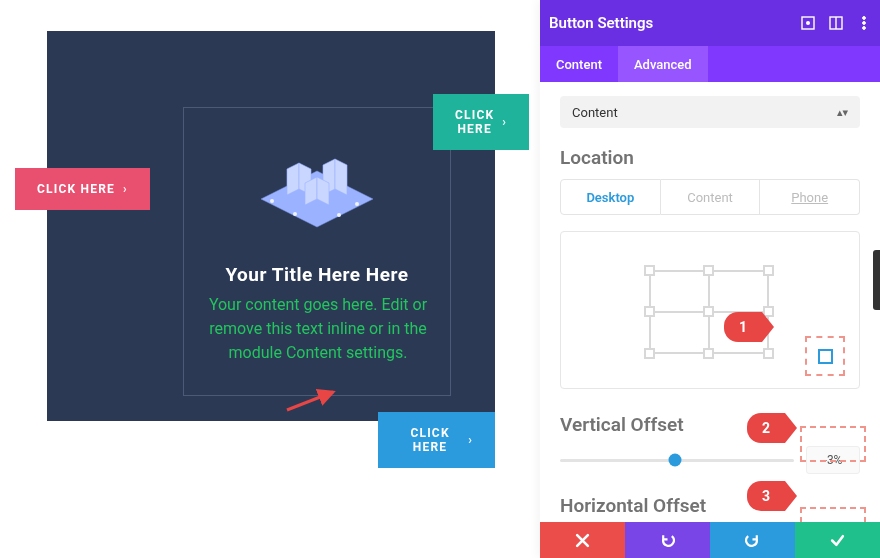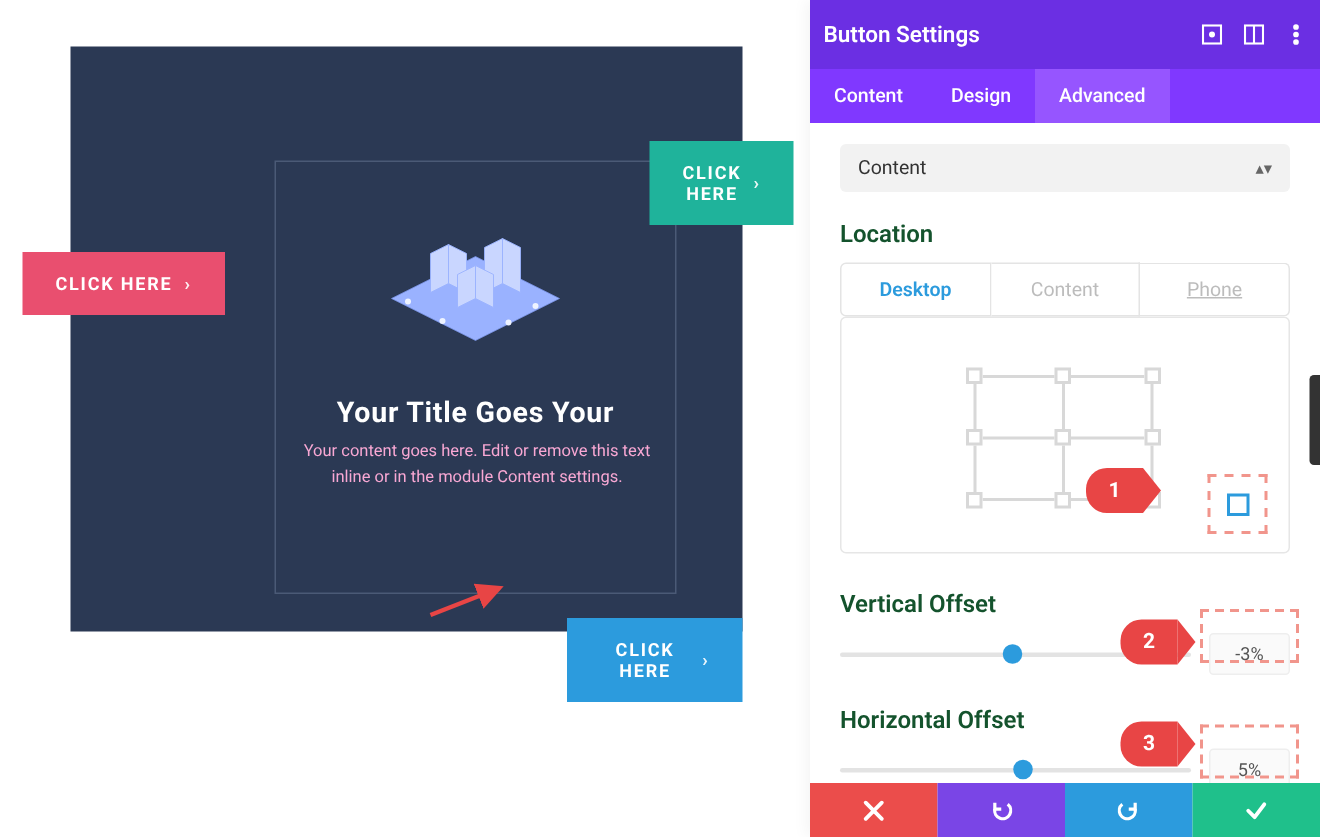--- a/index.html
+++ b/index.html
@@ -13,21 +13,21 @@
   
   .iso-illustration { position: absolute; left: 200px; top: 118px; width: 140px; height: 86px; }
   .iso-illustration svg { width: 100%; height: 100%; }
 
   .title-text {
     position: absolute; left: 140px; top: 232px; width: 260px; text-align: center;
     font-size: 19px; font-weight: 700; color: #fff; letter-spacing: .5px;
   }
   .body-text {
     position: absolute; left: 155px; top: 262px; width: 232px; text-align: center;
-    font-size: 11px; font-weight: 400; line-height: 1.5; color: #f9a8d4;
+    font-size: 16px; font-weight: 400; line-height: 1.5; color: #22c55e;
   }
 
   .btn {
     position: absolute; display: inline-flex; align-items: center; gap: 8px;
     font-size: 12px; font-weight: 700; letter-spacing: 1.2px; color: #fff;
     padding: 14px 22px; text-transform: uppercase; border: none; cursor: pointer;
   }
   .btn .chev { font-size: 12px; opacity: .9; }
   .btn-teal  { background: #1fb39b; left: 386px; top:  63px; }
   .btn-pink  { background: #e94f6f; left:  15px; top: 168px; }
@@ -64,23 +64,23 @@
 
   .panel-body { padding: 14px 20px 0 20px; }
 
   .select-box {
     background: #f2f2f2; border-radius: 4px; height: 32px; display: flex;
     align-items: center; padding: 0 12px; font-size: 13px; color: #333;
     justify-content: space-between; margin-bottom: 18px;
   }
   .select-caret { font-size: 11px; color: #666; }
 
-  .sec-label { font-size: 16px; font-weight: 600; color: #14532d; margin-bottom: 10px; }
-
-  .device-tabs { display: flex; width: 100%; }
+  .sec-label { font-size: 19px; font-weight: 600; color: #737373; margin-bottom: 10px; }
+
+  .device-tabs { display: flex; width: 100%; margin-bottom: 16px; }
   .dtab {
     flex: 1; height: 36px; display: flex; align-items: center; justify-content: center;
     font-size: 13px; border: 1px solid #e4e4e4; cursor: pointer; color: #bcbcbc; background: #fff;
   }
   .dtab + .dtab { border-left: none; }
   .dtab:first-child { border-radius: 4px 0 0 4px; }
   .dtab:last-child  { border-radius: 0 4px 4px 0; text-decoration: underline; }
   .dtab.active { color: #2c9bdd; font-weight: 600; }
 
   .location-grid {
@@ -190,21 +190,21 @@
         </g>
         <g fill="#eef3ff">
           <circle cx="25" cy="52" r="2"></circle>
             <circle cx="110" cy="55" r="2"></circle>
           <circle cx="48" cy="65" r="2"></circle>
             <circle cx="92" cy="66" r="2"></circle>
         </g>
       </svg>
     </div>
 
-    <div class="title-text">Your Title Goes Your</div>
+    <div class="title-text">Your Title Here Here</div>
     <div class="body-text">Your content goes here. Edit or remove this text inline or in the module Content settings.</div>
 
     <button class="btn btn-teal">
       <span>Click Here</span>
       <span class="chev">›</span>
     </button>
 
     <button class="btn btn-blue">
       <span>Click Here</span>
       <span class="chev">›</span>
@@ -250,21 +250,20 @@
             <circle cx="7" cy="2" r="1.4" fill="#fff"></circle>
             <circle cx="7" cy="7" r="1.4" fill="#fff"></circle>
             <circle cx="7" cy="12" r="1.4" fill="#fff"></circle>
           </svg>
       </span>
     </div>
   </div>
 
   <div class="panel-tabs">
     <div class="ptab">Content</div>
-    <div class="ptab">Design</div>
     <div class="ptab active">Advanced</div>
   </div>
 
   <div class="panel-body">
 
     <div class="select-box">
       <span>Content</span>
       <span class="select-caret">▴▾</span>
     </div>
 

